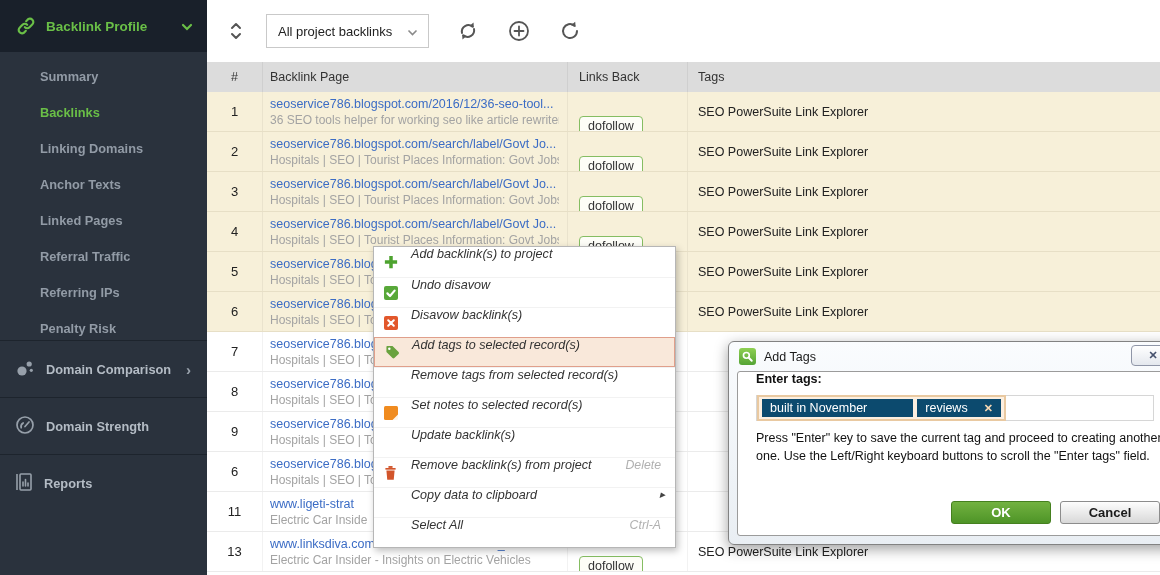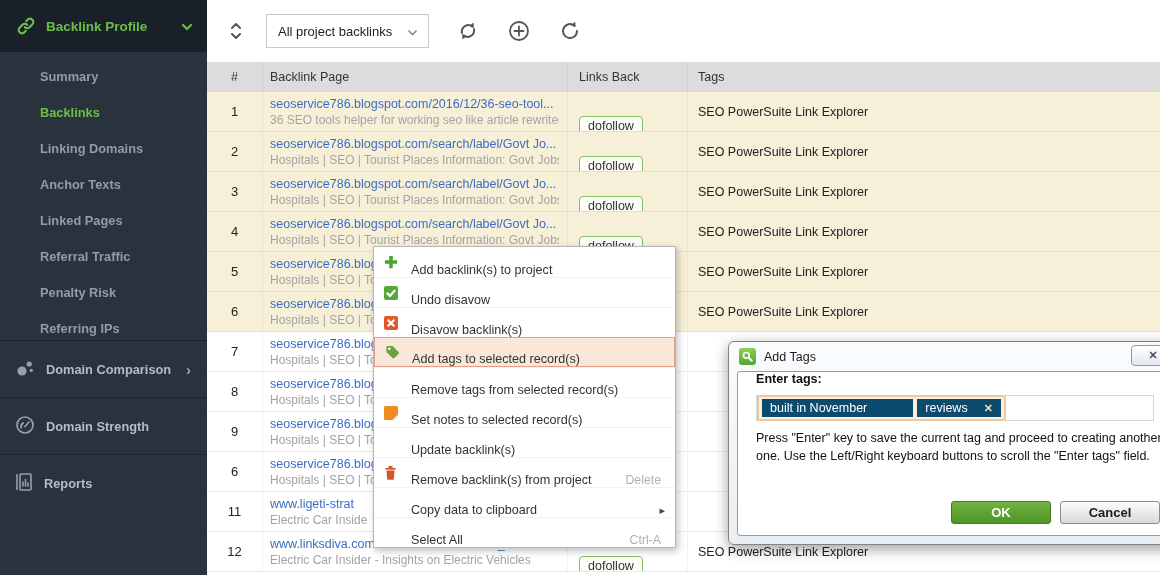--- a/index.html
+++ b/index.html
@@ -50,23 +50,23 @@
   .c-sub { font-size:12px; color:#a3a3a3; margin-top:2px; display:block;
            white-space:nowrap; overflow:hidden; }
   .badge { display:inline-block; margin:24px 0 0 11px; padding:2px 8px 3px;
            border:1px solid #85bd62; border-radius:4px; background:#fdfdf7;
            font-size:12.5px; color:#333; }
   .c-tags { display:flex; align-items:center; padding-left:10px; font-size:12.5px; color:#222; }
 
   
   .ctx { position:absolute; left:373px; top:246px; width:303px; background:#fff;
          border:1px solid #b6b6b6; box-shadow:2px 3px 7px rgba(0,0,0,.25); z-index:5; }
-  .mitem { position:relative; height:30px; display:flex; align-items:flex-end;
+  .mitem { position:relative; height:30px; display:flex; align-items:flex-start;
            padding-left:37px; font-size:12.6px; color:#333; cursor:pointer;
-           border-top:1px solid #f2f2f2; }
+           border-top:1px solid #f2f2f2;font-style:italic; }
   .mitem:first-child { border-top:none; }
   .mitem .mico { position:absolute; left:10px; top:50%; transform:translateY(-50%); display:flex; }
   .mitem .short { margin-left:auto; margin-right:14px; color:#b0b0b0; font-size:12.3px; }
   .mitem .sub { margin-left:auto; margin-right:10px; color:#444; font-size:11px; }
   .mitem.hl { background:#f9e8da; border:1px solid #e09f8b; }
 
   
   .dialog { position:absolute; left:728px; top:341px; width:454px; height:204px;
             background:linear-gradient(#fafcfe,#e9eef3); border:1px solid #828282;
             border-radius:6px; box-shadow:0 4px 14px rgba(0,0,0,.38); z-index:6; }
@@ -132,24 +132,24 @@
         <div class="side-item">
           <span>Anchor Texts</span>
         </div>
         <div class="side-item">
           <span>Linked Pages</span>
         </div>
         <div class="side-item">
           <span>Referral Traffic</span>
         </div>
         <div class="side-item">
+          <span>Referring IPs</span>
+        </div>
+        <div class="side-item">
           <span>Penalty Risk</span>
-        </div>
-        <div class="side-item">
-          <span>Referring IPs</span>
         </div>
       </nav>
     <div class="side-sections">
         <div class="side-section">
           <span><svg width="20" height="20" viewBox="0 0 20 20" fill="#97a0aa">
               <circle cx="7" cy="13" r="4.6"></circle>
               <circle cx="14.2" cy="6" r="2.6"></circle>
               <circle cx="16.3" cy="12.3" r="1.6"></circle>
             </svg></span>
           <span>Domain Comparison</span>
@@ -313,21 +313,21 @@
         <div class="trow">
           <div class="c-num">11</div>
           <div class="c-link">
             <span class="c-url">www.ligeti-strat</span>
             <span class="c-sub">Electric Car Inside</span>
           </div>
           <div><span class="badge">dofollow</span></div>
           <div class="c-tags"></div>
         </div>
         <div class="trow">
-          <div class="c-num">12</div>
+          <div class="c-num">13</div>
           <div class="c-link">
             <span class="c-url">www.linksdiva.com/othersites/information_2.html</span>
             <span class="c-sub">Electric Car Insider - Insights on Electric Vehicles</span>
           </div>
           <div><span class="badge">dofollow</span></div>
           <div class="c-tags">SEO PowerSuite Link Explorer</div>
         </div>
       </div>
   </main>
 

